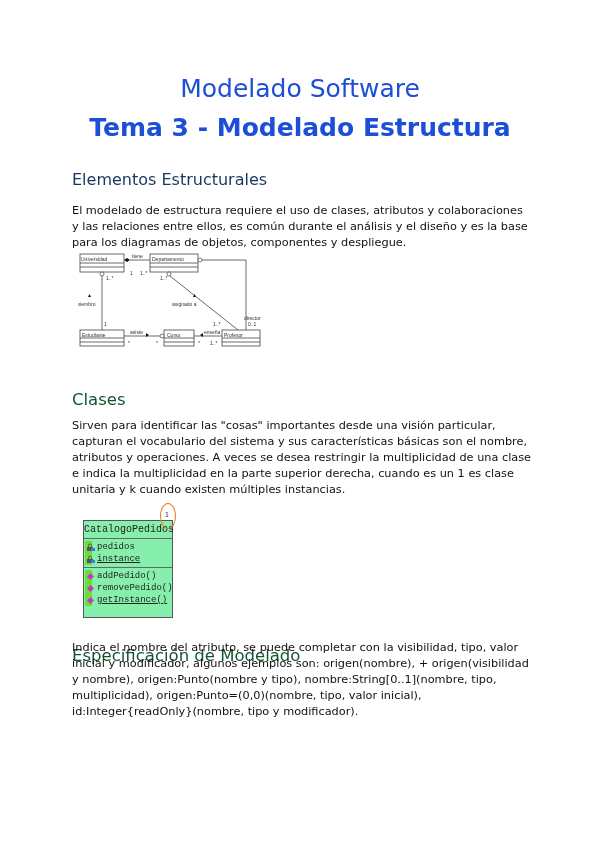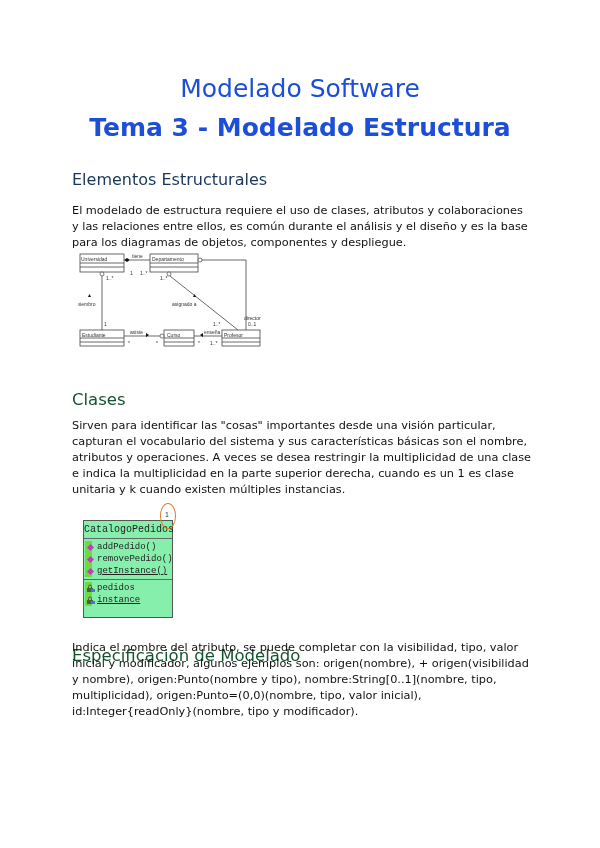--- a/index.html
+++ b/index.html
@@ -93,57 +93,57 @@
   <text x="120" y="95">*</text>
   <text x="132" y="95">1..*</text>
 </svg>
 
 <h2 class="h2" style="top:390px;">Clases</h2>
 <p class="para" style="top:418px;">Sirven para identificar las "cosas" importantes desde una visión particular, capturan el vocabulario del sistema y sus características básicas son el nombre, atributos y operaciones. A veces se desea restringir la multiplicidad de una clase e indica la multiplicidad en la parte superior derecha, cuando es un 1 es clase unitaria y k cuando existen múltiples instancias.</p>
 
 <div class="cls-box">
   <div class="cls-name">CatalogoPedidos</div>
   <div class="cls-sec" style="position:relative;">
+    <div class="green-bar" style="top:2px; height:24px;"></div>
+    <div class="cls-row">
+      <svg class="ic" viewBox="0 0 9 9">
+          <rect x="1" y="4" width="6" height="4" fill="#555"></rect>
+          <path d="M2.5 4 V2.5 a1.5 1.5 0 0 1 3 0 V4" stroke="#555" fill="none"></path>
+          <rect x="5" y="5" width="4" height="3" fill="#3a7bd5"></rect>
+        </svg>
+      <span>pedidos</span>
+    </div>
+    <div class="cls-row">
+      <svg class="ic" viewBox="0 0 9 9">
+          <rect x="1" y="4" width="6" height="4" fill="#555"></rect>
+          <path d="M2.5 4 V2.5 a1.5 1.5 0 0 1 3 0 V4" stroke="#555" fill="none"></path>
+          <rect x="5" y="5" width="4" height="3" fill="#3a7bd5"></rect>
+        </svg>
+      <span style="text-decoration: underline;">instance</span>
+    </div>
+  </div>
+  <div class="cls-sec" style="position:relative;">
     <div class="green-bar" style="top:2px; height:36px;"></div>
     <div class="cls-row">
       <svg class="ic" viewBox="0 0 9 9">
           <polygon points="4.5,1 8,4.5 4.5,8 1,4.5" fill="#c23bbd"></polygon>
         </svg>
       <span>addPedido()</span>
     </div>
     <div class="cls-row">
       <svg class="ic" viewBox="0 0 9 9">
           <polygon points="4.5,1 8,4.5 4.5,8 1,4.5" fill="#c23bbd"></polygon>
         </svg>
       <span>removePedido()</span>
     </div>
     <div class="cls-row">
       <svg class="ic" viewBox="0 0 9 9">
           <polygon points="4.5,1 8,4.5 4.5,8 1,4.5" fill="#c23bbd"></polygon>
         </svg>
       <span style="text-decoration: underline;">getInstance()</span>
     </div>
   </div>
-  <div class="cls-sec" style="position:relative;">
-    <div class="green-bar" style="top:2px; height:24px;"></div>
-    <div class="cls-row">
-      <svg class="ic" viewBox="0 0 9 9">
-          <rect x="1" y="4" width="6" height="4" fill="#555"></rect>
-          <path d="M2.5 4 V2.5 a1.5 1.5 0 0 1 3 0 V4" stroke="#555" fill="none"></path>
-          <rect x="5" y="5" width="4" height="3" fill="#3a7bd5"></rect>
-        </svg>
-      <span>pedidos</span>
-    </div>
-    <div class="cls-row">
-      <svg class="ic" viewBox="0 0 9 9">
-          <rect x="1" y="4" width="6" height="4" fill="#555"></rect>
-          <path d="M2.5 4 V2.5 a1.5 1.5 0 0 1 3 0 V4" stroke="#555" fill="none"></path>
-          <rect x="5" y="5" width="4" height="3" fill="#3a7bd5"></rect>
-        </svg>
-      <span style="text-decoration: underline;">instance</span>
-    </div>
-  </div>
 </div>
 <div class="mult-circle"></div>
 <div class="mult-text">1</div>
 
 <h2 class="h2" style="top:646px;">Especificación de Modelado</h2>
 <p class="para" style="top:640px;">Indica el nombre del atributo, se puede completar con la visibilidad, tipo, valor inicial y modificador, algunos ejemplos son: origen(nombre), + origen(visibilidad y nombre), origen:Punto(nombre y tipo), nombre:String[0..1](nombre, tipo, multiplicidad), origen:Punto=(0,0)(nombre, tipo, valor inicial), id:Integer{readOnly}(nombre, tipo y modificador).</p>
 
 </body></html>

